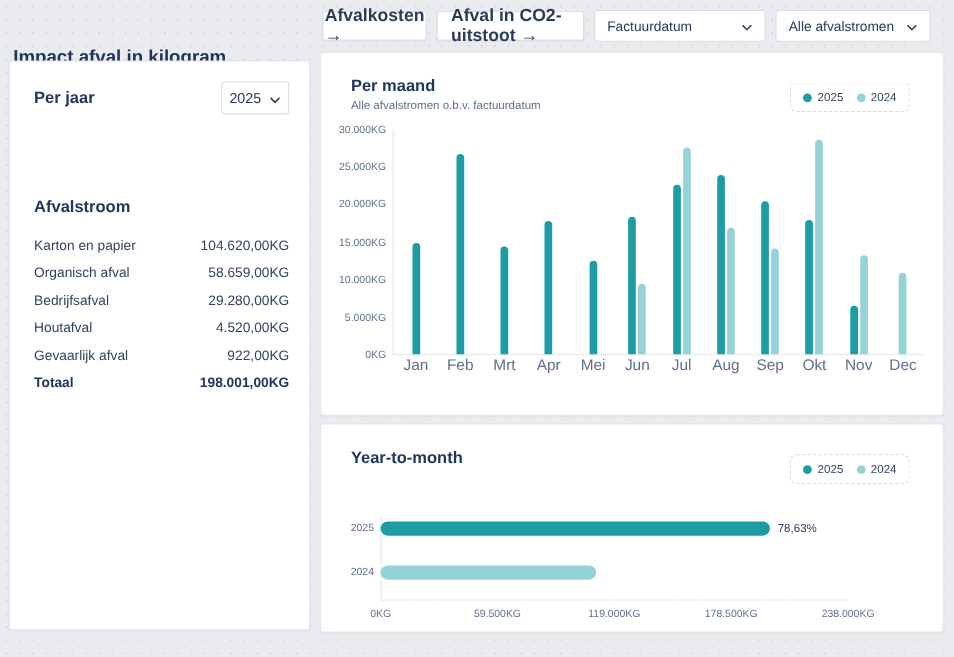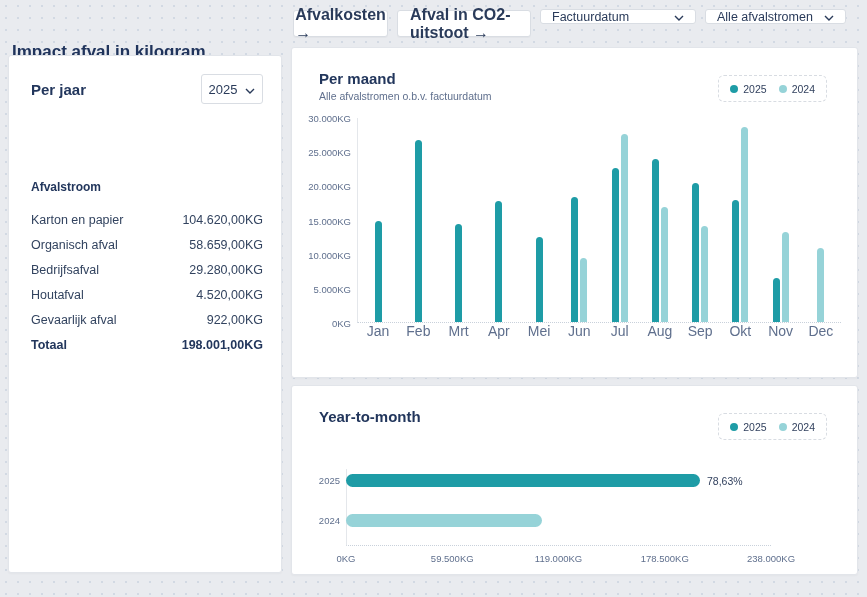--- a/index.html
+++ b/index.html
@@ -13,35 +13,35 @@
     color:#24375e;
   }
   .page-title { position:absolute; left:12px; top:10px; font-size:17px; font-weight:bold; color:#20345c;margin-top:32px; }
   .hbtn {
     position:absolute; top:10px; height:27px; background:#fff;
     border:1px solid #d9dde3; border-radius:3px; display:flex; align-items:center;
     justify-content:center; padding:0 12px; font-size:16px; font-weight:bold; color:#2a3b5a;
     cursor:pointer; box-shadow:0 1px 1px rgba(0,0,0,0.03);
   }
   .hdd {
-    position:absolute; top:9px; height:15px; background:#fff;
+    position:absolute; top:9px; height:29px; background:#fff;
     border:1px solid #d9dde3; border-radius:3px; display:flex; align-items:center;
     justify-content:space-between; padding:0 11px; font-size:12.5px; color:#2a3b5a; cursor:pointer;
   }
   .card { position:absolute; background:#fff; border:1px solid #e2e5ea; border-radius:3px; box-shadow:0 1px 2px rgba(0,0,0,0.03); }
   #card-left  { left:8px;   top:55px;  width:274px; height:518px; }
   #card-month { left:291px; top:47px;  width:567px; height:331px; }
   #card-ytm   { left:291px; top:385px; width:567px; height:190px; }
 
   .pj-head { position:absolute; left:22px; right:18px; top:18px; display:flex; align-items:center; justify-content:space-between; }
   .pj-title { font-size:15px; font-weight:bold; color:#22365c; }
   .pj-select { height:30px; min-width:62px; border:1px solid #d9dde3; border-radius:3px; background:#fff;
     display:flex; align-items:center; justify-content:center; gap:8px; font-size:13px; color:#2a3b5a; cursor:pointer; }
   .tbl { position:absolute; left:22px; right:18px; top:124px; font-size:12.5px; }
-  .tbl-header { font-weight:bold; font-size:12px; color:#22365c; margin-bottom:13px; }
+  .tbl-header { font-weight:bold; font-size:15px; color:#22365c; margin-bottom:13px; }
   .tbl-row { display:flex; justify-content:space-between; align-items:center; height:25px; color:#32435f; }
   .tbl-row.total { font-weight:bold; color:#22365c; }
 
   .chart-title { position:absolute; left:27px; top:22px; font-size:15px; font-weight:bold; color:#22365c; }
   .chart-sub   { position:absolute; left:27px; top:42px; font-size:10.5px; color:#5f6f8d; }
   .legend { position:absolute; right:30px; top:27px; height:27px; border:1px dashed #d8dce2; border-radius:6px;
     background:#fff; display:flex; align-items:center; gap:12px; padding:0 11px; }
   .legend-item { display:flex; align-items:center; gap:5px; font-size:10.5px; color:#33425f; }
   .legend-dot { width:8px; height:8px; border-radius:50%; }
 

